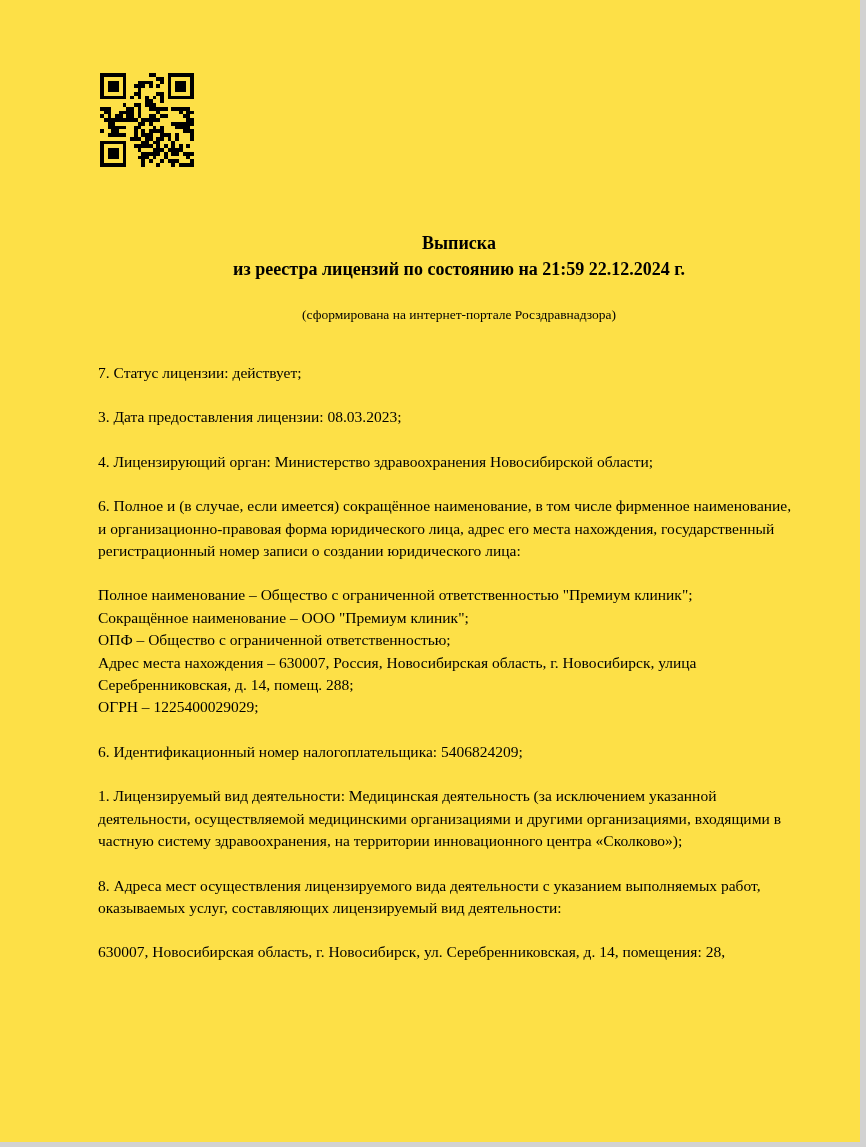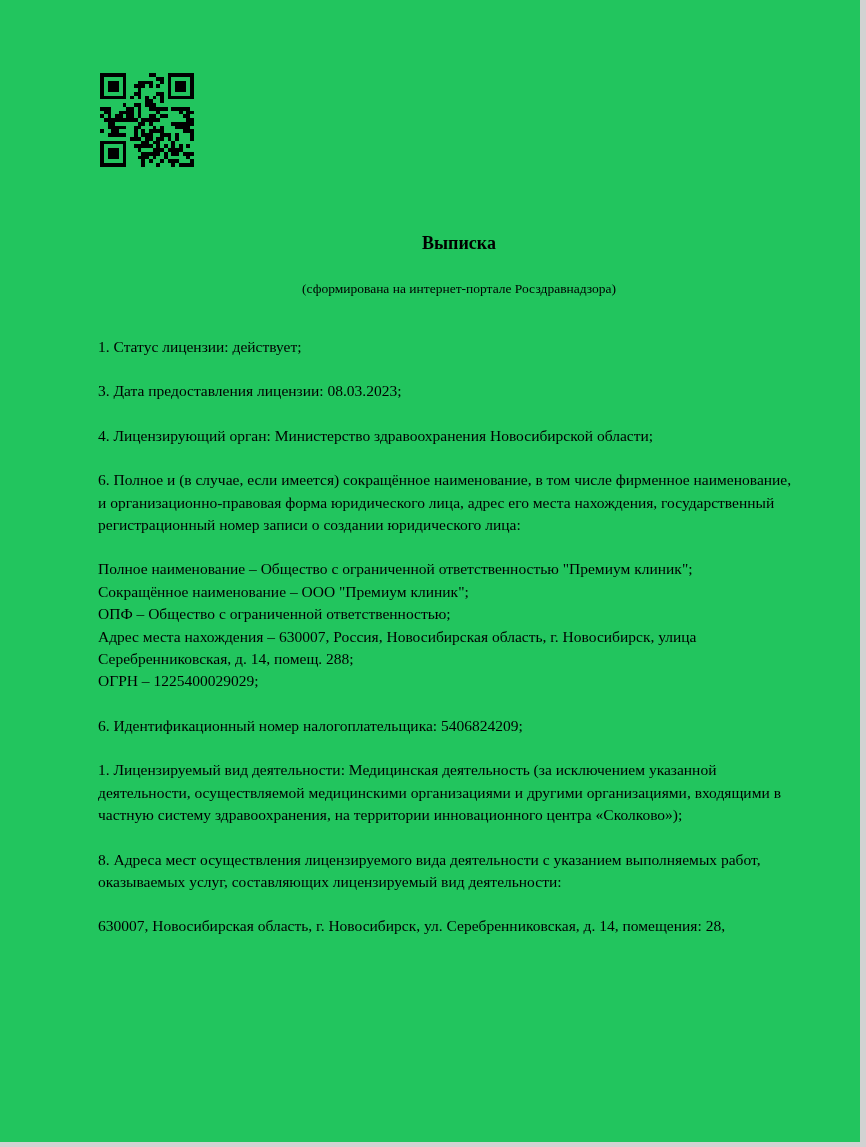--- a/index.html
+++ b/index.html
@@ -4,21 +4,21 @@
 <style>
   html, body {
     margin: 0;
     padding: 0;
     background: #ffffff;
   }
   .page {
     position: relative;
     width: 866px;
     height: 1147px;
-    background: #22c55e;
+    background: #fde047;
     overflow: hidden;
     font-family: "Liberation Serif", "DejaVu Serif", serif;
     color: #000000;
   }
   
   .edge-right {
     position: absolute;
     top: 0; right: 0;
     width: 6px; height: 100%;
     background: #d2d2d2;
@@ -373,26 +373,27 @@
       <rect x="21" y="24" width="1" height="1" fill="#000000"></rect>
       <rect x="22" y="24" width="1" height="1" fill="#000000"></rect>
       <rect x="23" y="24" width="1" height="1" fill="#000000"></rect>
       <rect x="24" y="24" width="1" height="1" fill="#000000"></rect>
     </svg>
 
   <div class="content">
 
     <div class="title-block">
       <div>Выписка</div>
+      <div>из реестра лицензий по состоянию на 21:59 22.12.2024 г.</div>
     </div>
 
     <div class="subtitle">(сформирована на интернет-портале Росздравнадзора)</div>
 
     <div class="body-text">
-      <p>1. Статус лицензии: действует;</p>
+      <p>7. Статус лицензии: действует;</p>
       <p>3. Дата предоставления лицензии: 08.03.2023;</p>
       <p>4. Лицензирующий орган: Министерство здравоохранения Новосибирской области;</p>
       <p>6. Полное и (в случае, если имеется) сокращённое наименование, в том числе фирменное наименование, и организационно-правовая форма юридического лица, адрес его места нахождения, государственный регистрационный номер записи о создании юридического лица:</p>
       <p>Полное наименование – Общество с ограниченной ответственностью "Премиум клиник";
 Сокращённое наименование – ООО "Премиум клиник";
 ОПФ – Общество с ограниченной ответственностью;
 Адрес места нахождения – 630007, Россия, Новосибирская область, г. Новосибирск, улица Серебренниковская, д. 14, помещ. 288;
 ОГРН – 1225400029029;</p>
       <p>6. Идентификационный номер налогоплательщика: 5406824209;</p>
       <p>1. Лицензируемый вид деятельности: Медицинская деятельность (за исключением указанной деятельности, осуществляемой медицинскими организациями и другими организациями, входящими в частную систему здравоохранения, на территории инновационного центра «Сколково»);</p>

